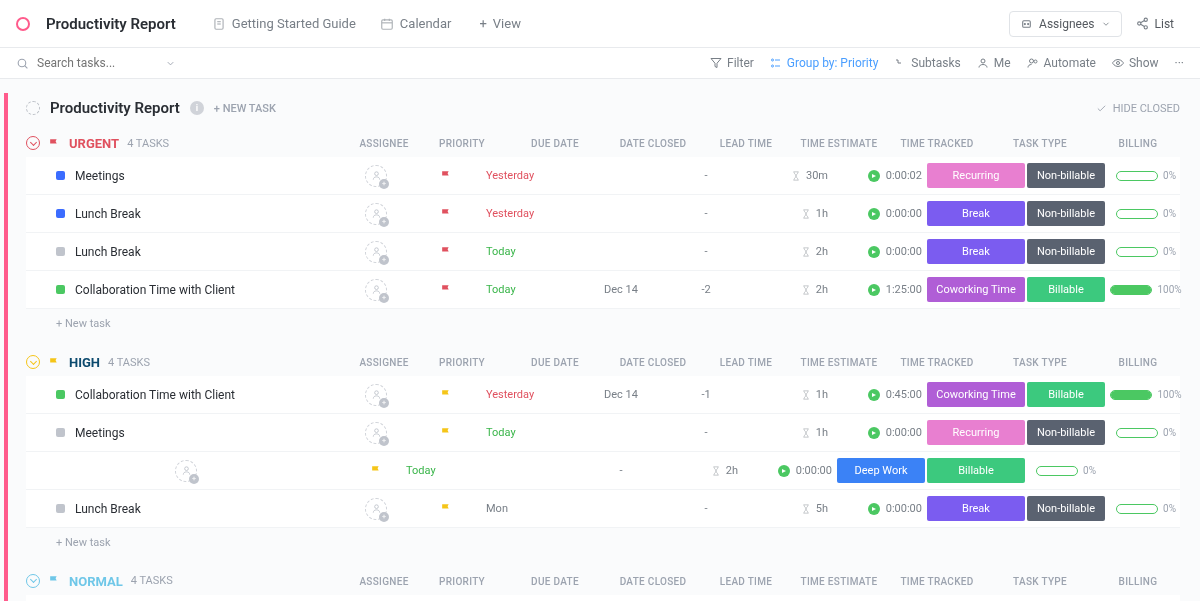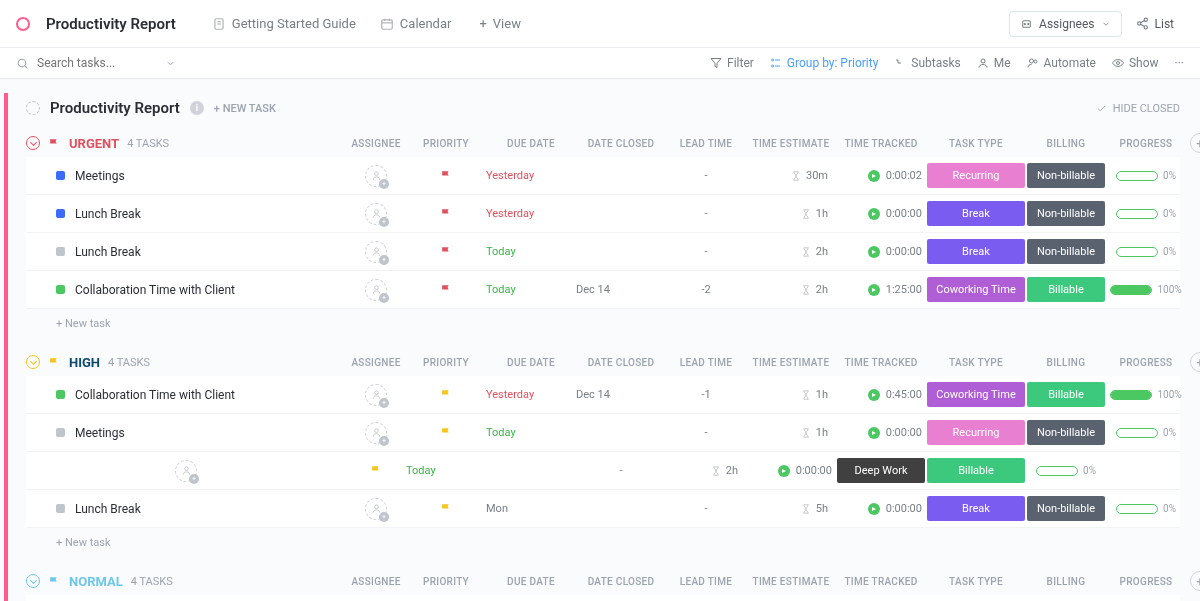--- a/index.html
+++ b/index.html
@@ -23,36 +23,36 @@
 .header-row{display:flex;align-items:center;gap:10px;padding:6px 0 12px 18px}
 .status-circ{width:14px;height:14px;border:1.5px dashed #bcc0c7;border-radius:50%}
 .ptitle{font-size:15px;font-weight:600}
 .info-ic{width:14px;height:14px;border-radius:50%;background:#d0d3d9;color:#fff;display:flex;align-items:center;justify-content:center;font-size:9px;font-weight:700}
 .new-task-link{color:#9ca3af;font-size:11px;font-weight:500;cursor:pointer}
 .hide-closed{margin-left:auto;display:flex;align-items:center;gap:6px;color:#9ca3af;font-size:11px;cursor:pointer}
 .group{margin-left:18px;margin-bottom:18px}
 .ghead{display:flex;align-items:center;padding:4px 0;gap:8px}
 .gname{font-weight:700;font-size:13px}
 .gcount{color:#9ca3af;font-size:11px}
-.cols{display:grid;grid-template-columns:320px 60px 80px 90px 90px 80px 90px 90px 100px 80px 80px 24px;gap:0;align-items:center}
+.cols{display:grid;grid-template-columns:320px 60px 80px 90px 90px 80px 90px 90px 100px 80px 80px 24px;gap:8px;align-items:center}
 .ch{color:#9ca3af;font-size:10px;text-align:center;font-weight:500;letter-spacing:.3px}
 .row{display:grid;grid-template-columns:320px 60px 80px 90px 90px 80px 90px 90px 100px 80px 80px;gap:0;align-items:center;background:#fff;border-bottom:1px solid #f1f3f5;padding:6px 0;margin-left:0}
 .rname{display:flex;align-items:center;gap:10px;padding-left:30px}
 .sq{width:9px;height:9px;border-radius:2px}
 .tname{font-size:12px;color:#2a2e34}
 .assignee{display:flex;justify-content:center}
 .acirc{width:22px;height:22px;border:1px dashed #d0d3d9;border-radius:50%;display:flex;align-items:center;justify-content:center;position:relative}
 .acirc::after{content:"+";position:absolute;right:-3px;bottom:-3px;width:10px;height:10px;border-radius:50%;background:#c0c4cc;color:#fff;font-size:8px;display:flex;align-items:center;justify-content:center}
 .pflag{display:flex;justify-content:center}
 .flag-svg{width:13px;height:13px}
 .due{text-align:left;font-size:11px}
 .due.red{color:#e0515f}
 .due.green{color:#3ab54a}
 .due.gray{color:#787f87}
-.dc{text-align:left;font-size:11px;color:#787f87}
+.dc{text-align:center;font-size:11px;color:#787f87}
 .lt{text-align:center;font-size:11px;color:#787f87}
 .te{display:flex;align-items:center;justify-content:flex-end;gap:5px;font-size:11px;color:#787f87;padding-right:8px}
 .hglass{width:10px;height:10px;opacity:.5}
 .tt{display:flex;align-items:center;justify-content:flex-end;gap:6px;font-size:11px;color:#787f87;padding-right:4px}
 .play{width:12px;height:12px;border-radius:50%;background:#4bc862;display:flex;align-items:center;justify-content:center}
 .play::before{content:"";border-left:4px solid #fff;border-top:2.5px solid transparent;border-bottom:2.5px solid transparent;margin-left:1px}
 .tag{text-align:center;font-size:11px;color:#fff;padding:6px 4px;border-radius:2px;margin:0 1px}
 .prog{display:flex;align-items:center;gap:5px;justify-content:center}
 .pbar{width:42px;height:10px;border:1px solid #4bc862;border-radius:6px;position:relative;overflow:hidden}
 .pfill{height:100%;background:#4bc862}
@@ -496,21 +496,21 @@
           <div class="te">
             <svg class="hglass" viewBox="0 0 24 24" fill="none" stroke="#787f87" stroke-width="2">
               <path d="M6 2h12M6 22h12M7 2c0 5 5 6 5 10s-5 5-5 10M17 2c0 5-5 6-5 10s5 5 5 10"></path>
             </svg>
             <span>2h</span>
           </div>
           <div class="tt">
             <div class="play"></div>
             <span>0:00:00</span>
           </div>
-          <div class="tag" style="background:#404040">Deep Work</div>
+          <div class="tag" style="background:#3b82f6">Deep Work</div>
           <div class="tag" style="background:#3cc97e">Billable</div>
           <div class="prog">
             <div class="pbar">
               <div class="pfill" style="width:0%"></div>
             </div>
             <span class="ppct">0%</span>
           </div>
         </div>
         <div class="row">
           <div class="rname">
@@ -549,21 +549,21 @@
             <div class="pbar">
               <div class="pfill" style="width:0%"></div>
             </div>
             <span class="ppct">0%</span>
           </div>
         </div>
         <div class="newtask">+ New task</div>
       </div>
       <div class="group">
         <div class="ghead cols">
-          <div style="display:flex;align-items:center;gap:8px">
+          <div style="display:flex;align-items:flex-start;gap:8px">
             <div class="gchev" style="color:#6fc7e8"></div>
             <svg class="flag-svg" viewBox="0 0 24 24" fill="#6fc7e8">
               <path d="M4 21V4h12l-2 4 2 4H4"></path>
             </svg>
             <span class="gname" style="color:#6fc7e8">NORMAL</span>
             <span class="gcount">4 TASKS</span>
           </div>
           <div class="ch">ASSIGNEE</div>
           <div class="ch">PRIORITY</div>
           <div class="ch">DUE DATE</div>

